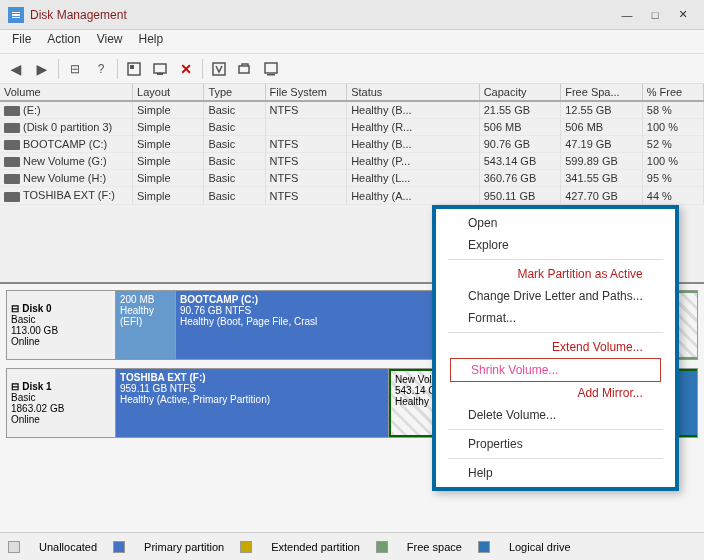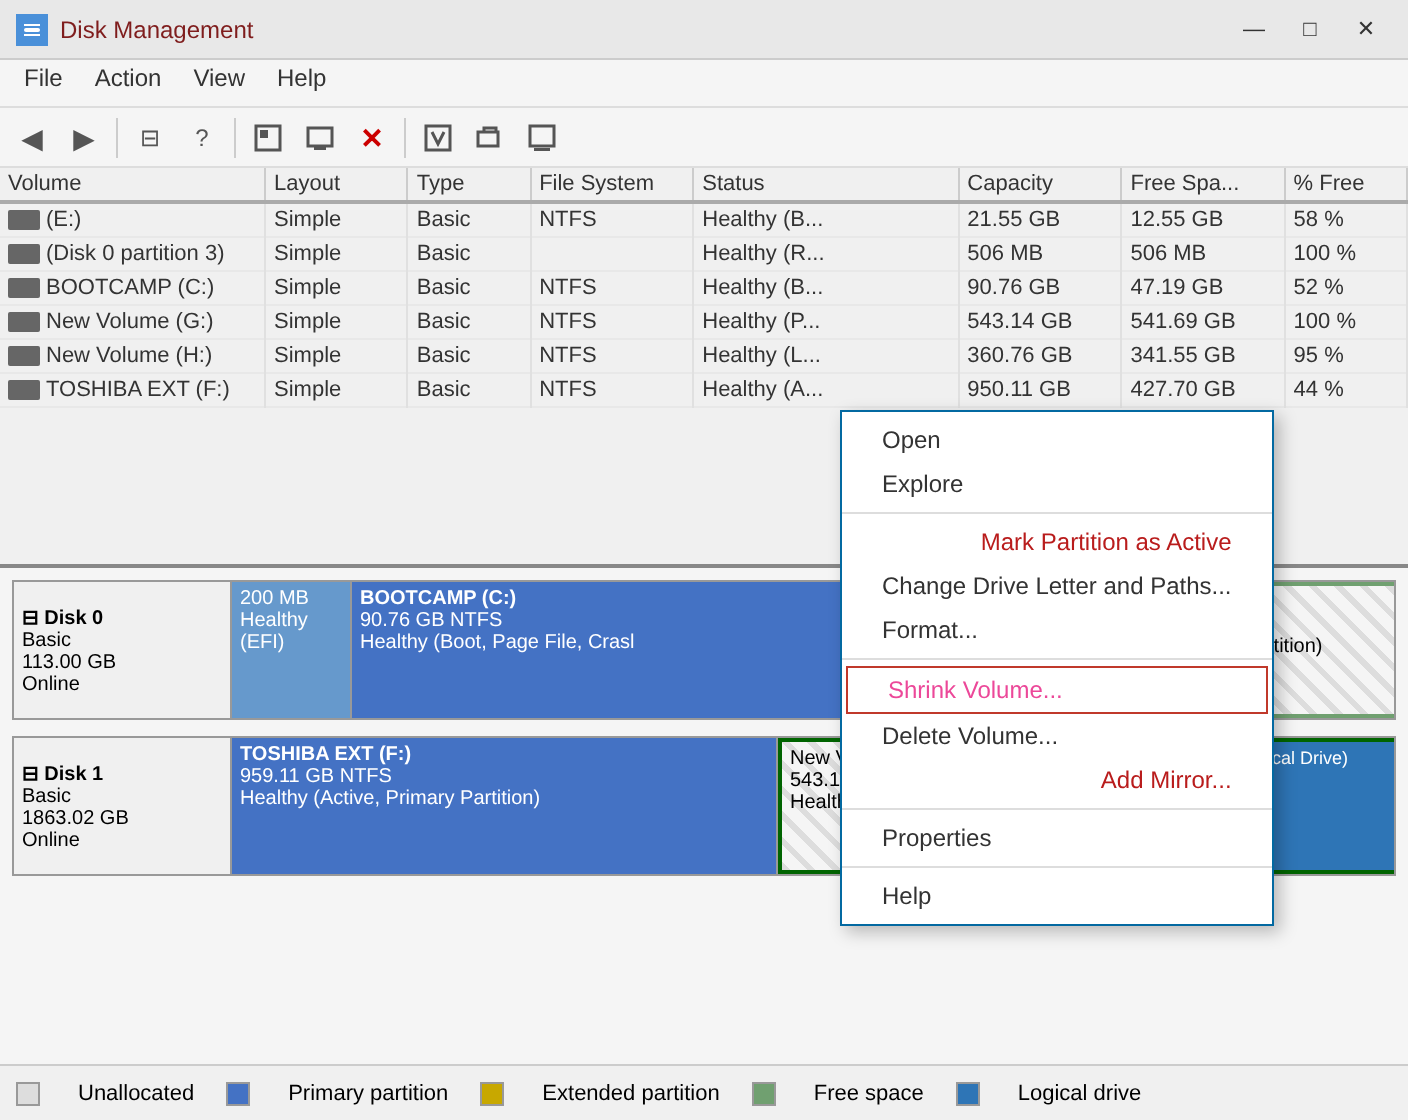--- a/index.html
+++ b/index.html
@@ -59,21 +59,21 @@
     .legend { height: 28px; background: #f0f0f0; border-top: 1px solid #ccc; display: flex; align-items: center; padding: 0 8px; gap: 16px; font-size: 11px; }
     .legend-item { display: flex; align-items: center; gap: 19px; }
     .legend-swatch { width: 12px; height: 12px; border: 1px solid #999; }
     .swatch-unalloc { background: #ddd; }
     .swatch-primary { background: #4472c4; }
     .swatch-extended { background: #c8a800; }
     .swatch-free { background: #70a070; }
     .swatch-logical { background: #2e75b6; }
 
     
-    .context-menu { position: absolute; top: 205px; left: 420px; background: white; border: 1px solid #0369a1; box-shadow: 3px 3px 8px rgba(0,0,0,0.25); min-width: 200px; z-index: 100; padding: 3px 0; }
+    .context-menu { position: absolute; top: 205px; left: 432px; background: white; border: 4px solid #0369a1; box-shadow: 3px 3px 8px rgba(0,0,0,0.25); min-width: 200px; z-index: 100; padding: 3px 12px; }
     .ctx-item { padding: 4px 20px; cursor: pointer; font-size: 12px; color: #333; }
     .ctx-item.disabled { color: #b91c1c; cursor: default; text-align: right; }
     .ctx-item.highlighted { background: white; border: 1px solid #c0392b; color: #ec4899; margin: 0 2px; }
     .ctx-sep { height: 1px; background: #ddd; margin: 3px 0; }
   </style>
 </head>
 <body>
 
 <div class="title-bar">
   <div class="title-bar-left">
@@ -189,21 +189,21 @@
       <td>47.19 GB</td>
       <td>52 %</td>
     </tr>
           <tr>
       <td><span style="display:inline-block;width:16px;height:10px;background:#666;margin-right:3px;vertical-align:middle;border-radius:1px;"></span>New Volume (G:)</td>
       <td>Simple</td>
       <td>Basic</td>
       <td>NTFS</td>
       <td>Healthy (P...</td>
       <td>543.14 GB</td>
-      <td>541.69 GB</td>
+      <td>599.89 GB</td>
       <td>100 %</td>
     </tr>
           <tr>
       <td><span style="display:inline-block;width:16px;height:10px;background:#666;margin-right:3px;vertical-align:middle;border-radius:1px;"></span>New Volume (H:)</td>
       <td>Simple</td>
       <td>Basic</td>
       <td>NTFS</td>
       <td>Healthy (L...</td>
       <td>360.76 GB</td>
       <td>341.55 GB</td>
@@ -304,20 +304,21 @@
 </div>
 
 <div class="context-menu" id="ctx-menu">
 <div class="ctx-item">Open</div>
     <div class="ctx-item">Explore</div>
     <div class="ctx-sep"></div>
     <div class="ctx-item disabled">Mark Partition as Active</div>
     <div class="ctx-item">Change Drive Letter and Paths...</div>
     <div class="ctx-item">Format...</div>
     <div class="ctx-sep"></div>
+    <div class="ctx-item disabled">Extend Volume...</div>
     <div class="ctx-item highlighted">Shrink Volume...</div>
+    <div class="ctx-item disabled">Add Mirror...</div>
     <div class="ctx-item">Delete Volume...</div>
-    <div class="ctx-item disabled">Add Mirror...</div>
     <div class="ctx-sep"></div>
     <div class="ctx-item">Properties</div>
     <div class="ctx-sep"></div>
     <div class="ctx-item">Help</div>
   </div>
 
 </body></html>

